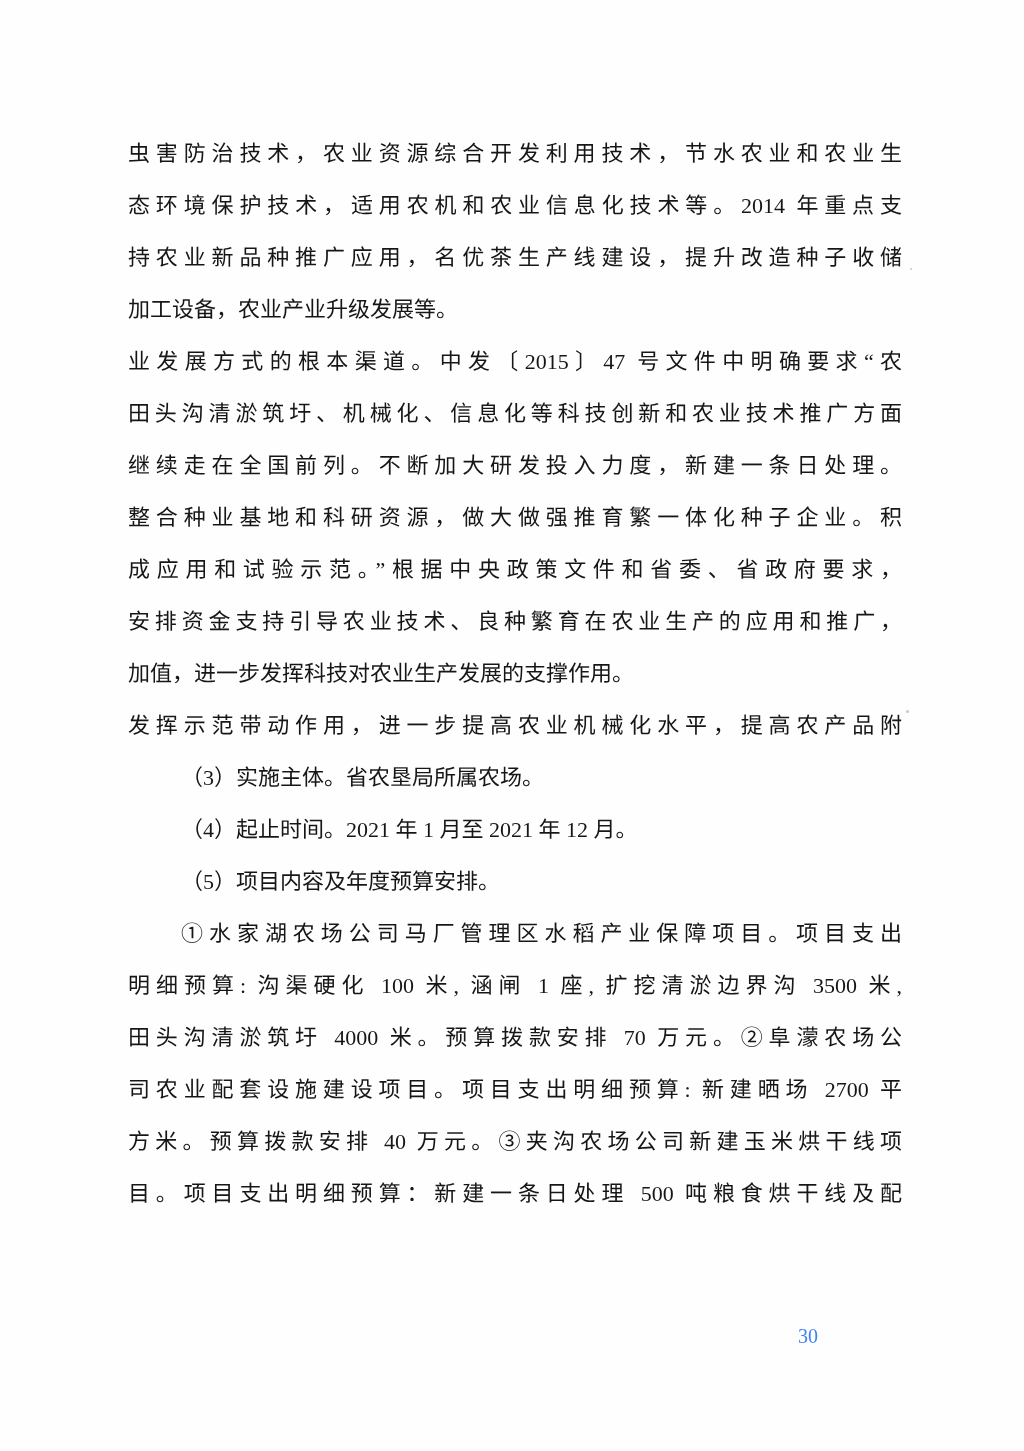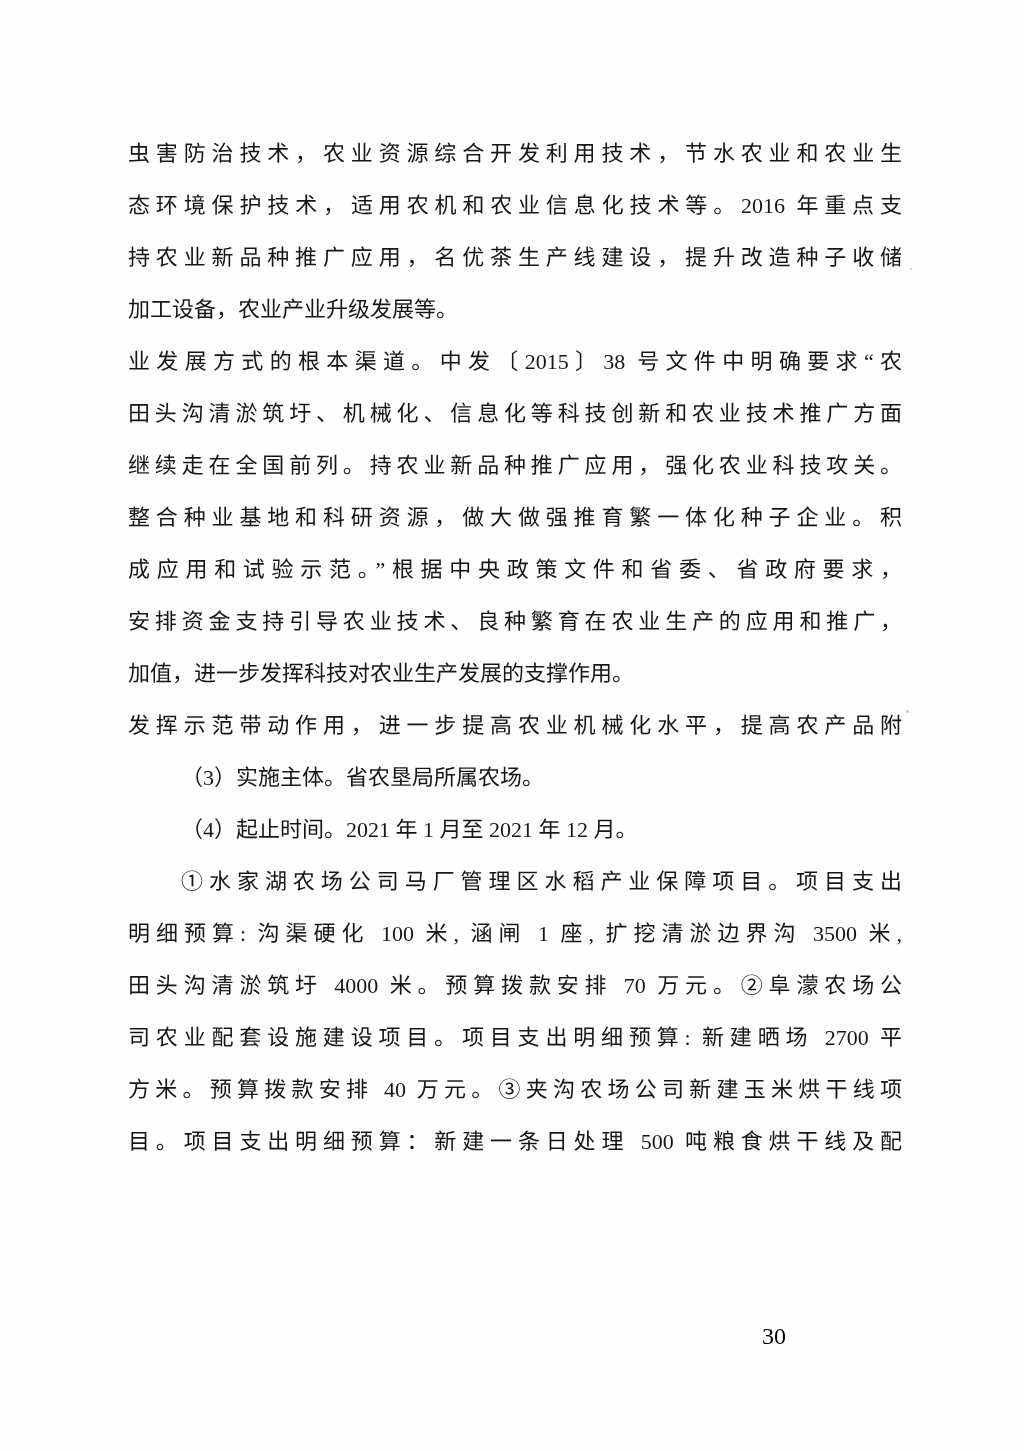--- a/index.html
+++ b/index.html
@@ -33,53 +33,54 @@
     text-align: justify;
     text-align-last: justify;
     text-justify: inter-character;
   }
   .line.indent {
     text-indent: 53px;
   }
   .page-number {
     position: absolute;
     top: 1324px;
-    left: 762px;
-    font-size: 24px;
+    left: 798px;
+    font-size: 20px;
     line-height: 24px;
-    color: #000000;
+    color: #3b82f6;
   }
   .speck {
     position: absolute;
     background: #9a9a9a;
     border-radius: 50%;
     opacity: 0.55;
   }
   .speck.s1 { left: 906px; top: 710px; width: 3px; height: 3px; }
   .speck.s2 { left: 910px; top: 268px; width: 2px; height: 2px; }
 </style>
 </head>
 <body>
 
 <div class="page">
   <div class="text-block">
     <div class="line j">虫害防治技术，农业资源综合开发利用技术，节水农业和农业生</div>
-    <div class="line j">态环境保护技术，适用农机和农业信息化技术等。2016 年重点支</div>
+    <div class="line j">态环境保护技术，适用农机和农业信息化技术等。2014 年重点支</div>
     <div class="line j">持农业新品种推广应用，名优茶生产线建设，提升改造种子收储</div>
     <div class="line">加工设备，农业产业升级发展等。</div>
-    <div class="line j">业发展方式的根本渠道。中发〔2015〕38 号文件中明确要求“农</div>
+    <div class="line j">业发展方式的根本渠道。中发〔2015〕47 号文件中明确要求“农</div>
     <div class="line j">田头沟清淤筑圩、机械化、信息化等科技创新和农业技术推广方面</div>
-    <div class="line j">继续走在全国前列。持农业新品种推广应用，强化农业科技攻关。</div>
+    <div class="line j">继续走在全国前列。不断加大研发投入力度，新建一条日处理。</div>
     <div class="line j">整合种业基地和科研资源，做大做强推育繁一体化种子企业。积</div>
     <div class="line j">成应用和试验示范。”根据中央政策文件和省委、省政府要求，</div>
     <div class="line j">安排资金支持引导农业技术、良种繁育在农业生产的应用和推广，</div>
     <div class="line">加值，进一步发挥科技对农业生产发展的支撑作用。</div>
     <div class="line j">发挥示范带动作用，进一步提高农业机械化水平，提高农产品附</div>
     <div class="line indent">（3）实施主体。省农垦局所属农场。</div>
     <div class="line indent">（4）起止时间。2021 年 1 月至 2021 年 12 月。</div>
+    <div class="line indent">（5）项目内容及年度预算安排。</div>
     <div class="line indent j">①水家湖农场公司马厂管理区水稻产业保障项目。项目支出</div>
     <div class="line j">明细预算: 沟渠硬化 100 米, 涵闸 1 座, 扩挖清淤边界沟 3500 米,</div>
     <div class="line j">田头沟清淤筑圩 4000 米。预算拨款安排 70 万元。②阜濛农场公</div>
     <div class="line j">司农业配套设施建设项目。项目支出明细预算: 新建晒场 2700 平</div>
     <div class="line j">方米。预算拨款安排 40 万元。③夹沟农场公司新建玉米烘干线项</div>
     <div class="line j">目。项目支出明细预算：新建一条日处理 500 吨粮食烘干线及配</div>
   </div>
 
   <div class="page-number">30</div>
 

